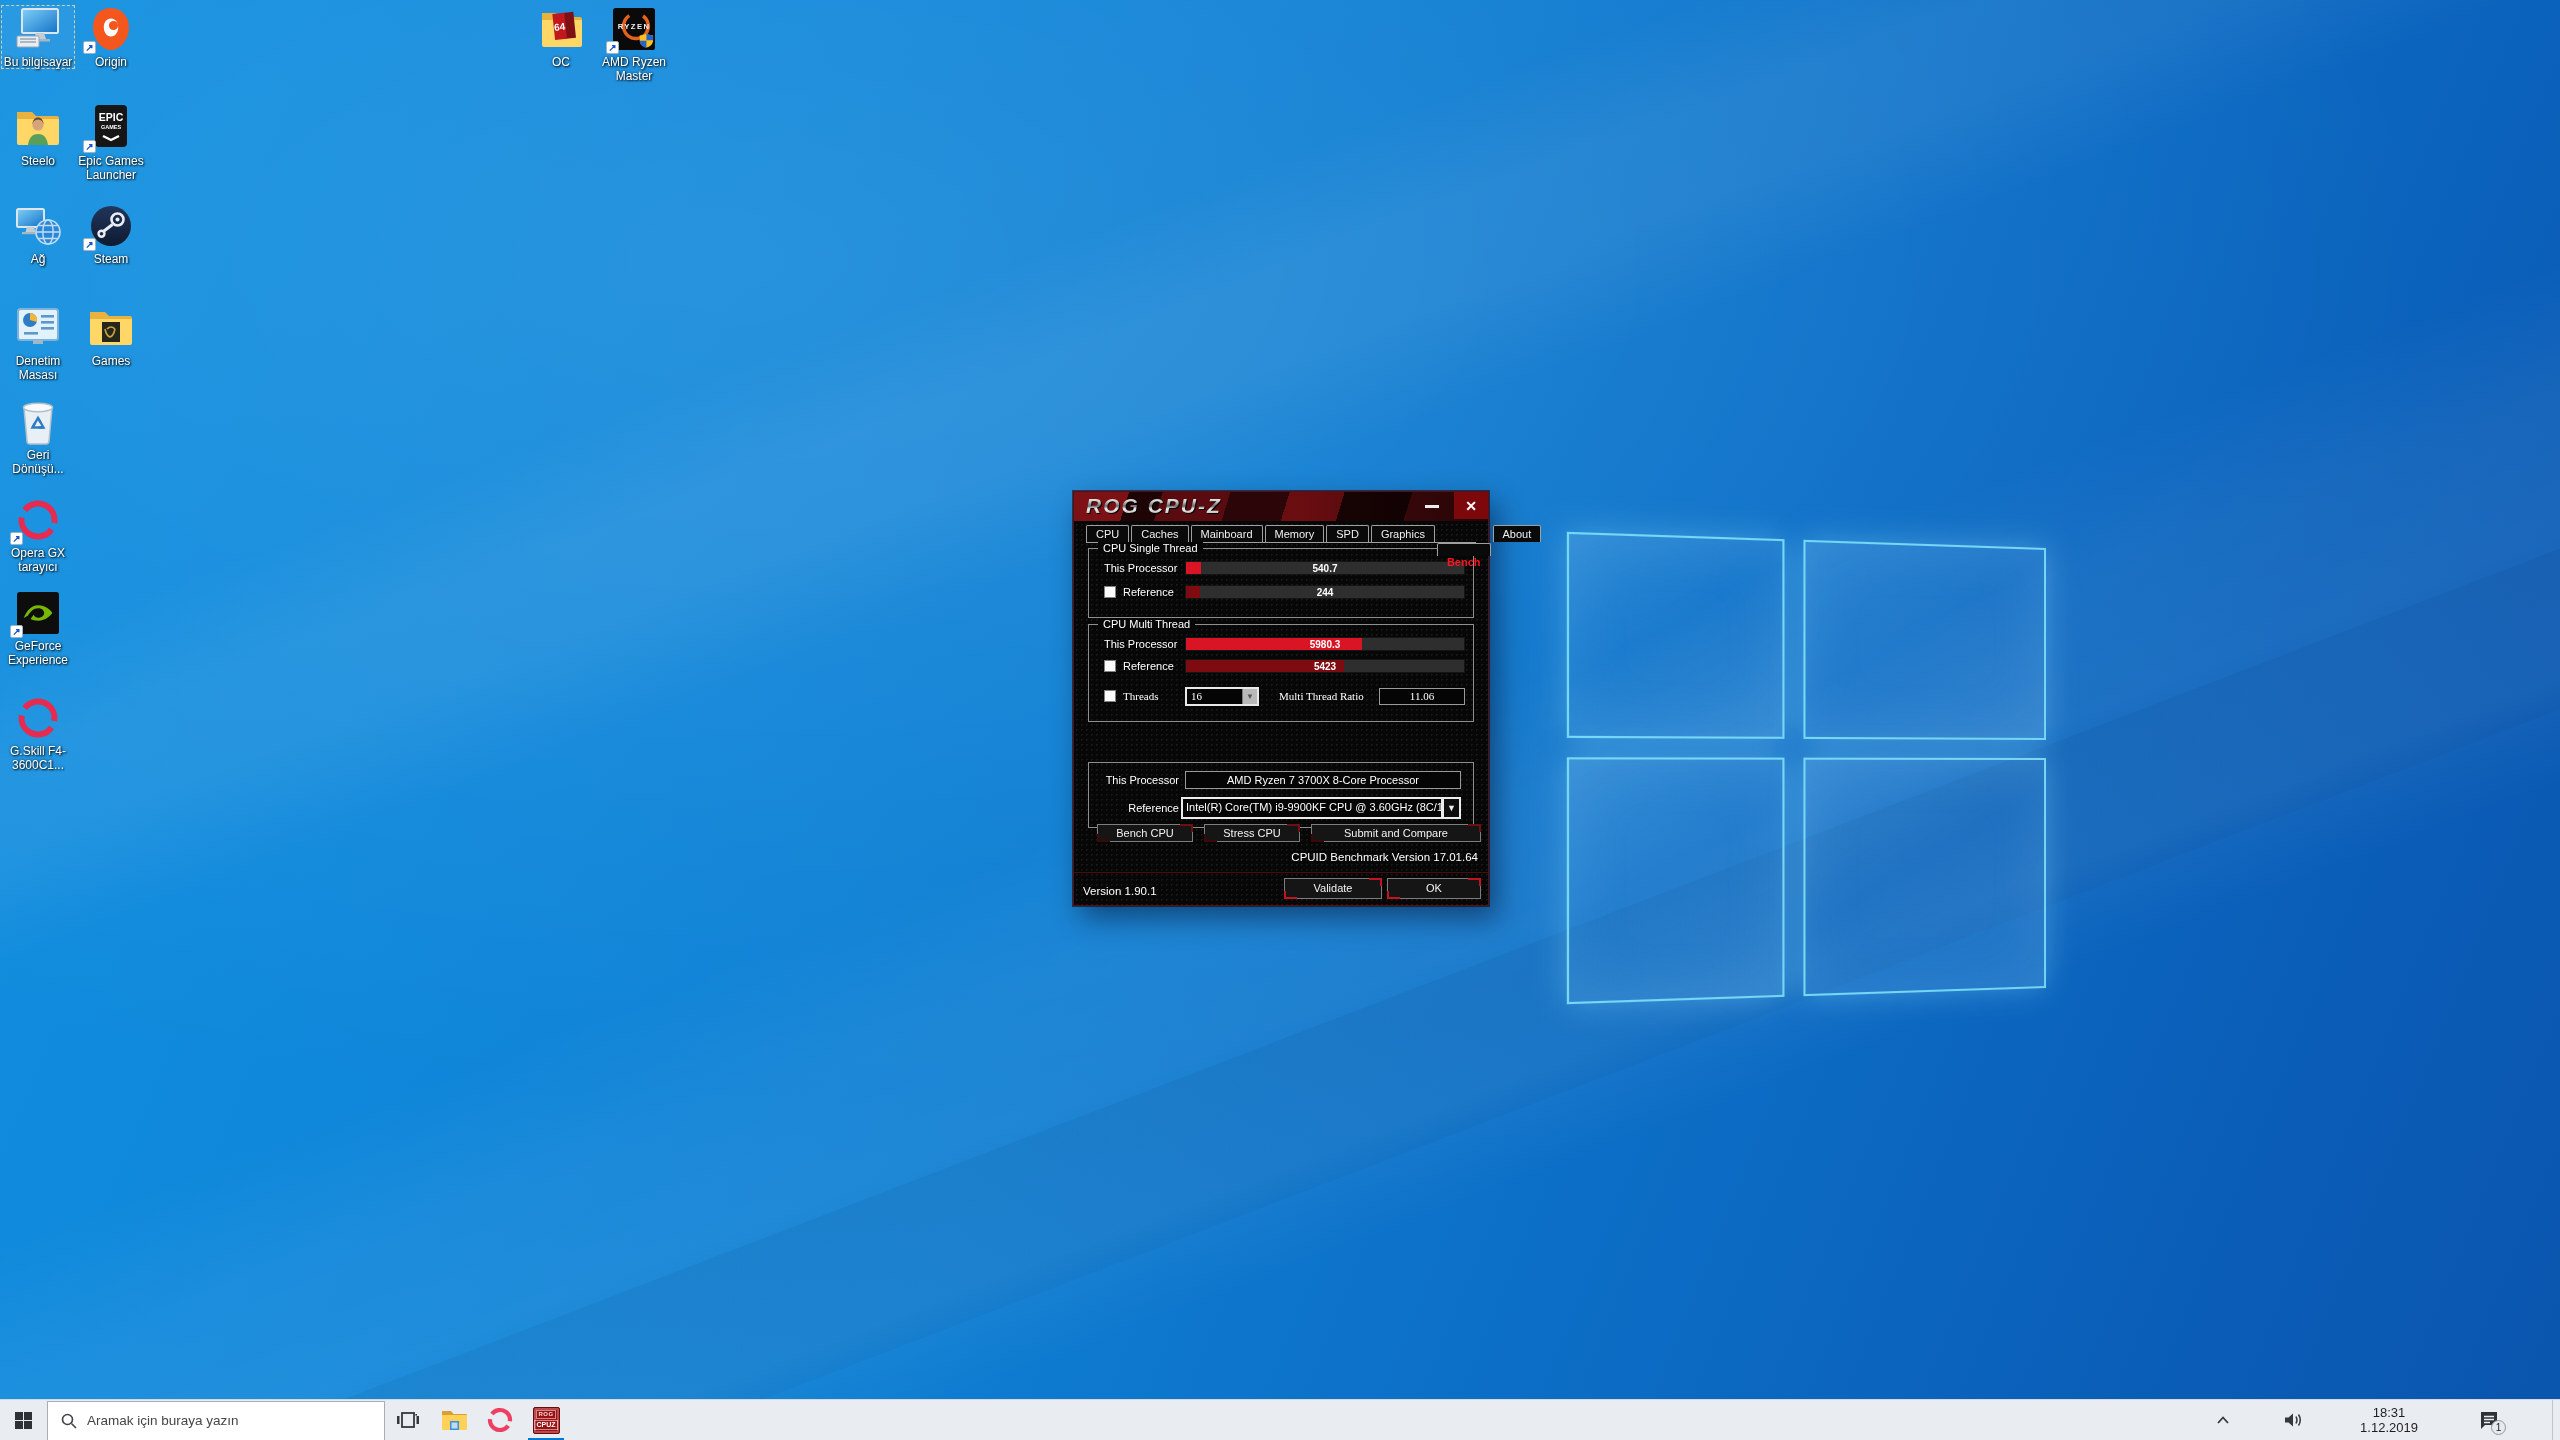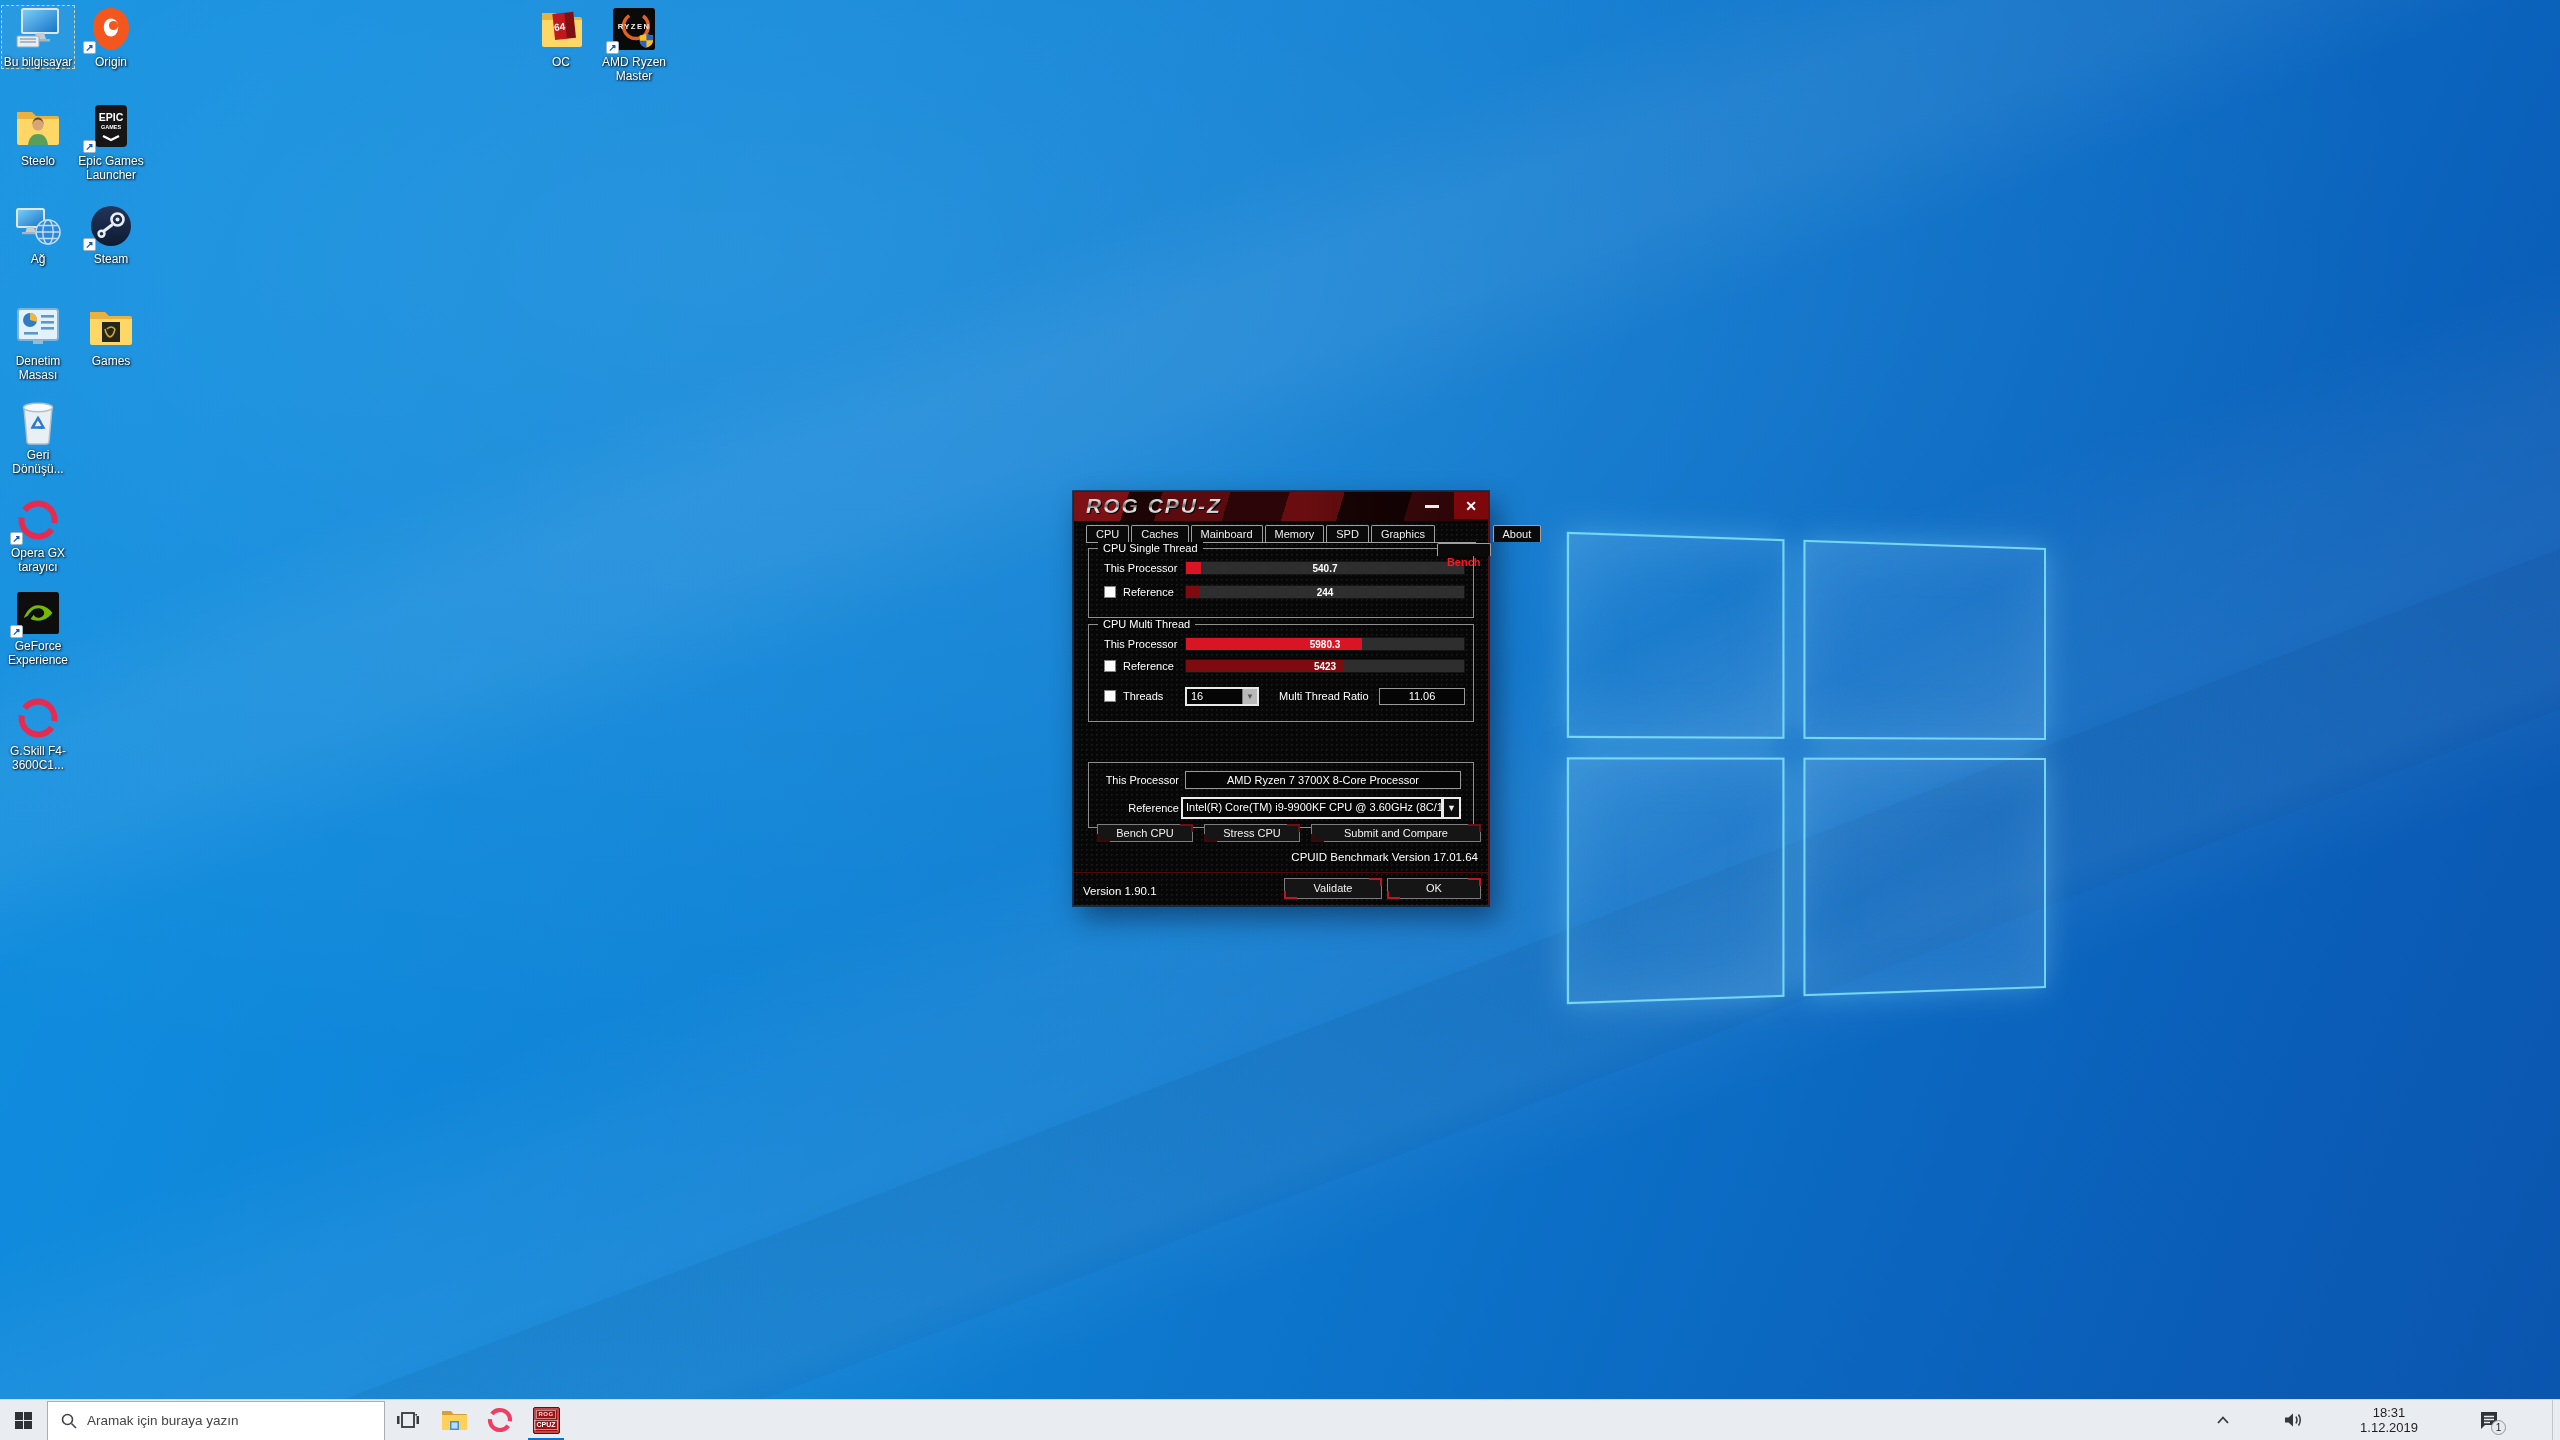--- a/index.html
+++ b/index.html
@@ -398,21 +398,21 @@
         </div>
       </div>
       <div class="brow" style="top:34px;">
         <span class="cb"></span>
         <span class="rlab" style="left:34px;">Reference</span>
         <div class="bar">
           <div class="fill fill-dark" style="width: 57%;"></div>
           <span class="bval">5423</span>
         </div>
       </div>
-      <div class="brow" style="top:64px;">
+      <div class="brow" style="top:64px;font-family:Liberation Serif, serif;">
         <span class="cb"></span>
         <span class="rlab" style="left:34px;">Threads</span>
         <div class="tsel">
           <span class="tv">16</span>
           <span class="tarr">▼</span>
         </div>
         <span class="mtrlab">Multi Thread Ratio</span>
         <div class="mtrbox">11.06</div>
       </div>
     </div>

